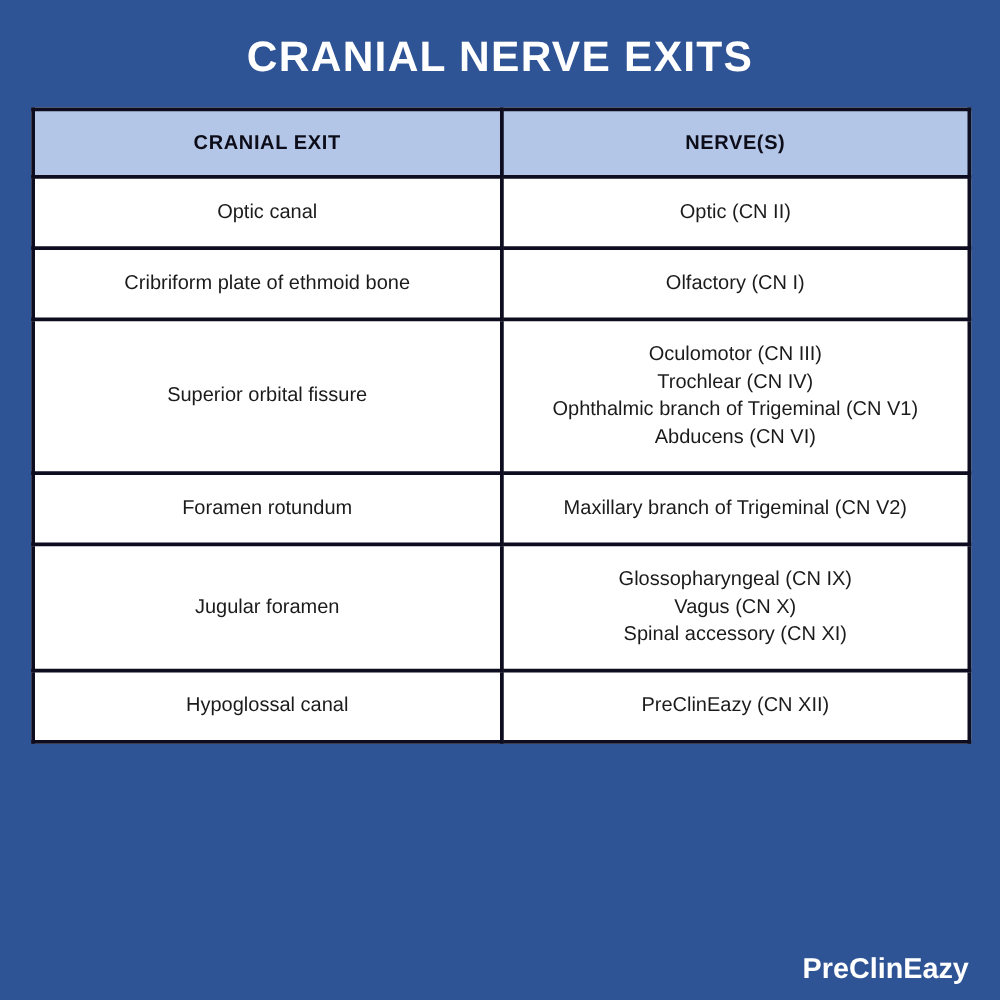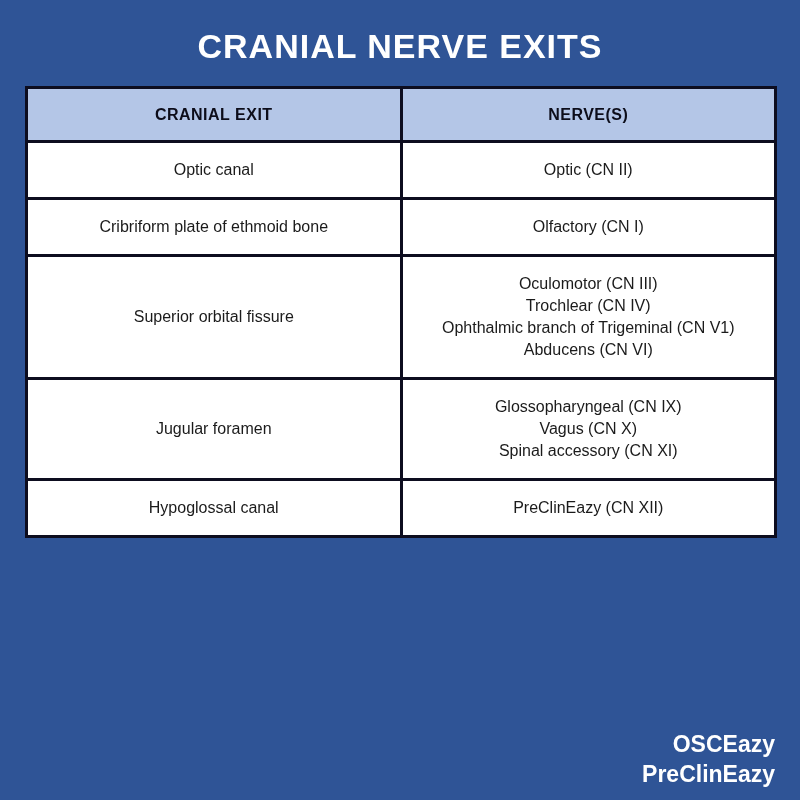--- a/index.html
+++ b/index.html
@@ -98,34 +98,39 @@
         <tr>
           <td>Superior orbital fissure</td>
           <td>
             <div>Oculomotor (CN III)</div>
             <div>Trochlear (CN IV)</div>
             <div>Ophthalmic branch of Trigeminal (CN V1)</div>
             <div>Abducens (CN VI)</div>
           </td>
         </tr>
         <tr>
+          <td>Foramen rotundum</td>
+          <td>
+            <div>Maxillary branch of Trigeminal (CN V2)</div>
+          </td>
+        </tr>
+        <tr>
           <td>Jugular foramen</td>
           <td>
             <div>Glossopharyngeal (CN IX)</div>
             <div>Vagus (CN X)</div>
             <div>Spinal accessory (CN XI)</div>
           </td>
         </tr>
         <tr>
           <td>Hypoglossal canal</td>
           <td>
             <div>PreClinEazy (CN XII)</div>
           </td>
         </tr>
       </tbody>
   </table>
 
   <div class="footer">
-    <div>OSCEazy</div>
     <div>PreClinEazy</div>
   </div>
 
 </div>
 
 </body></html>

